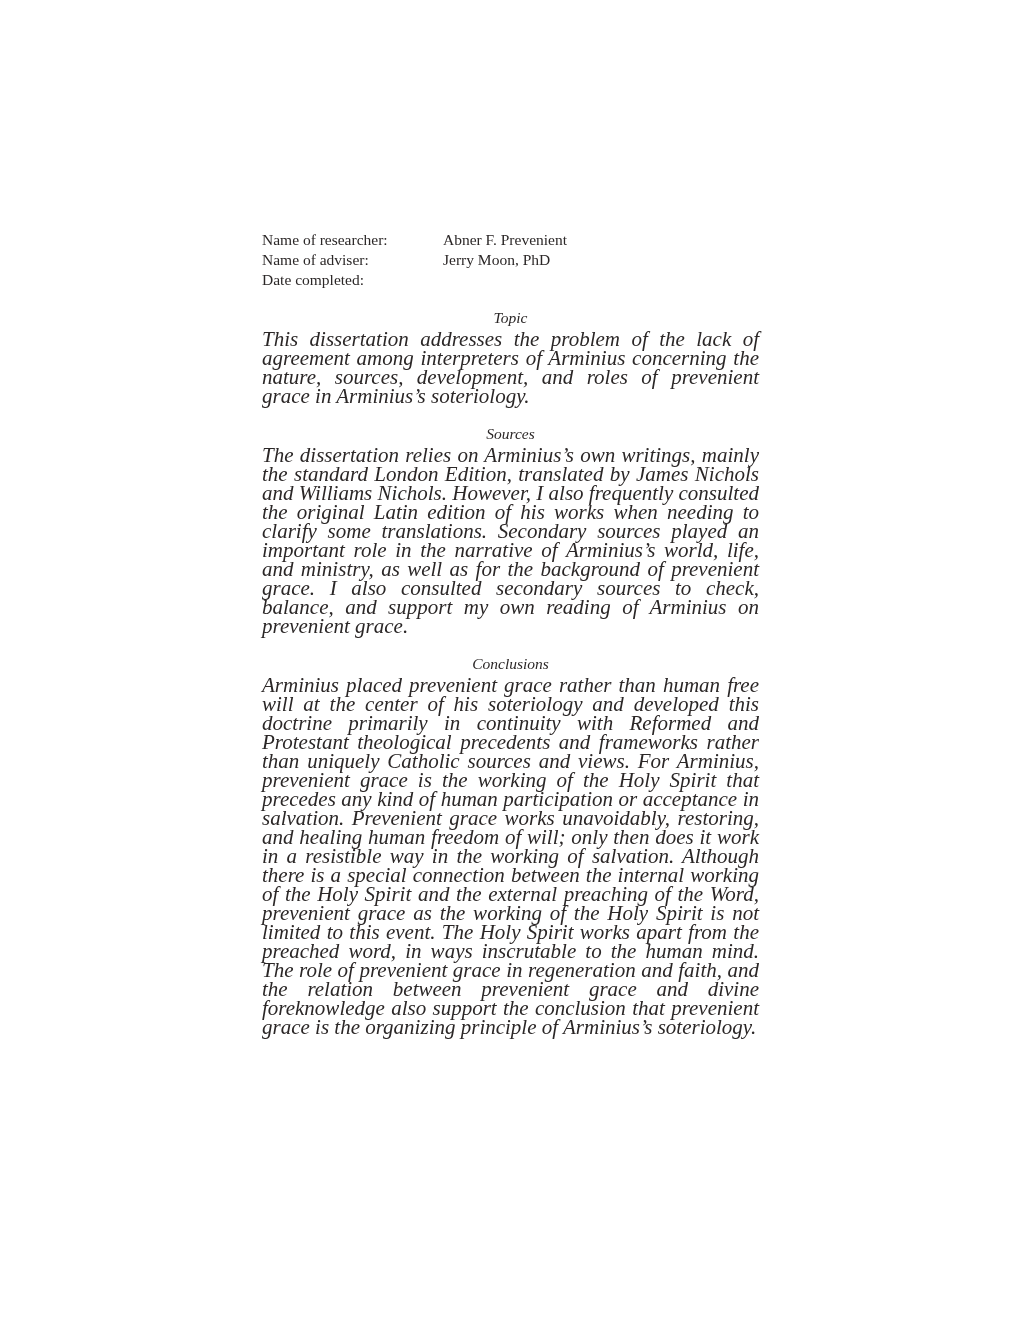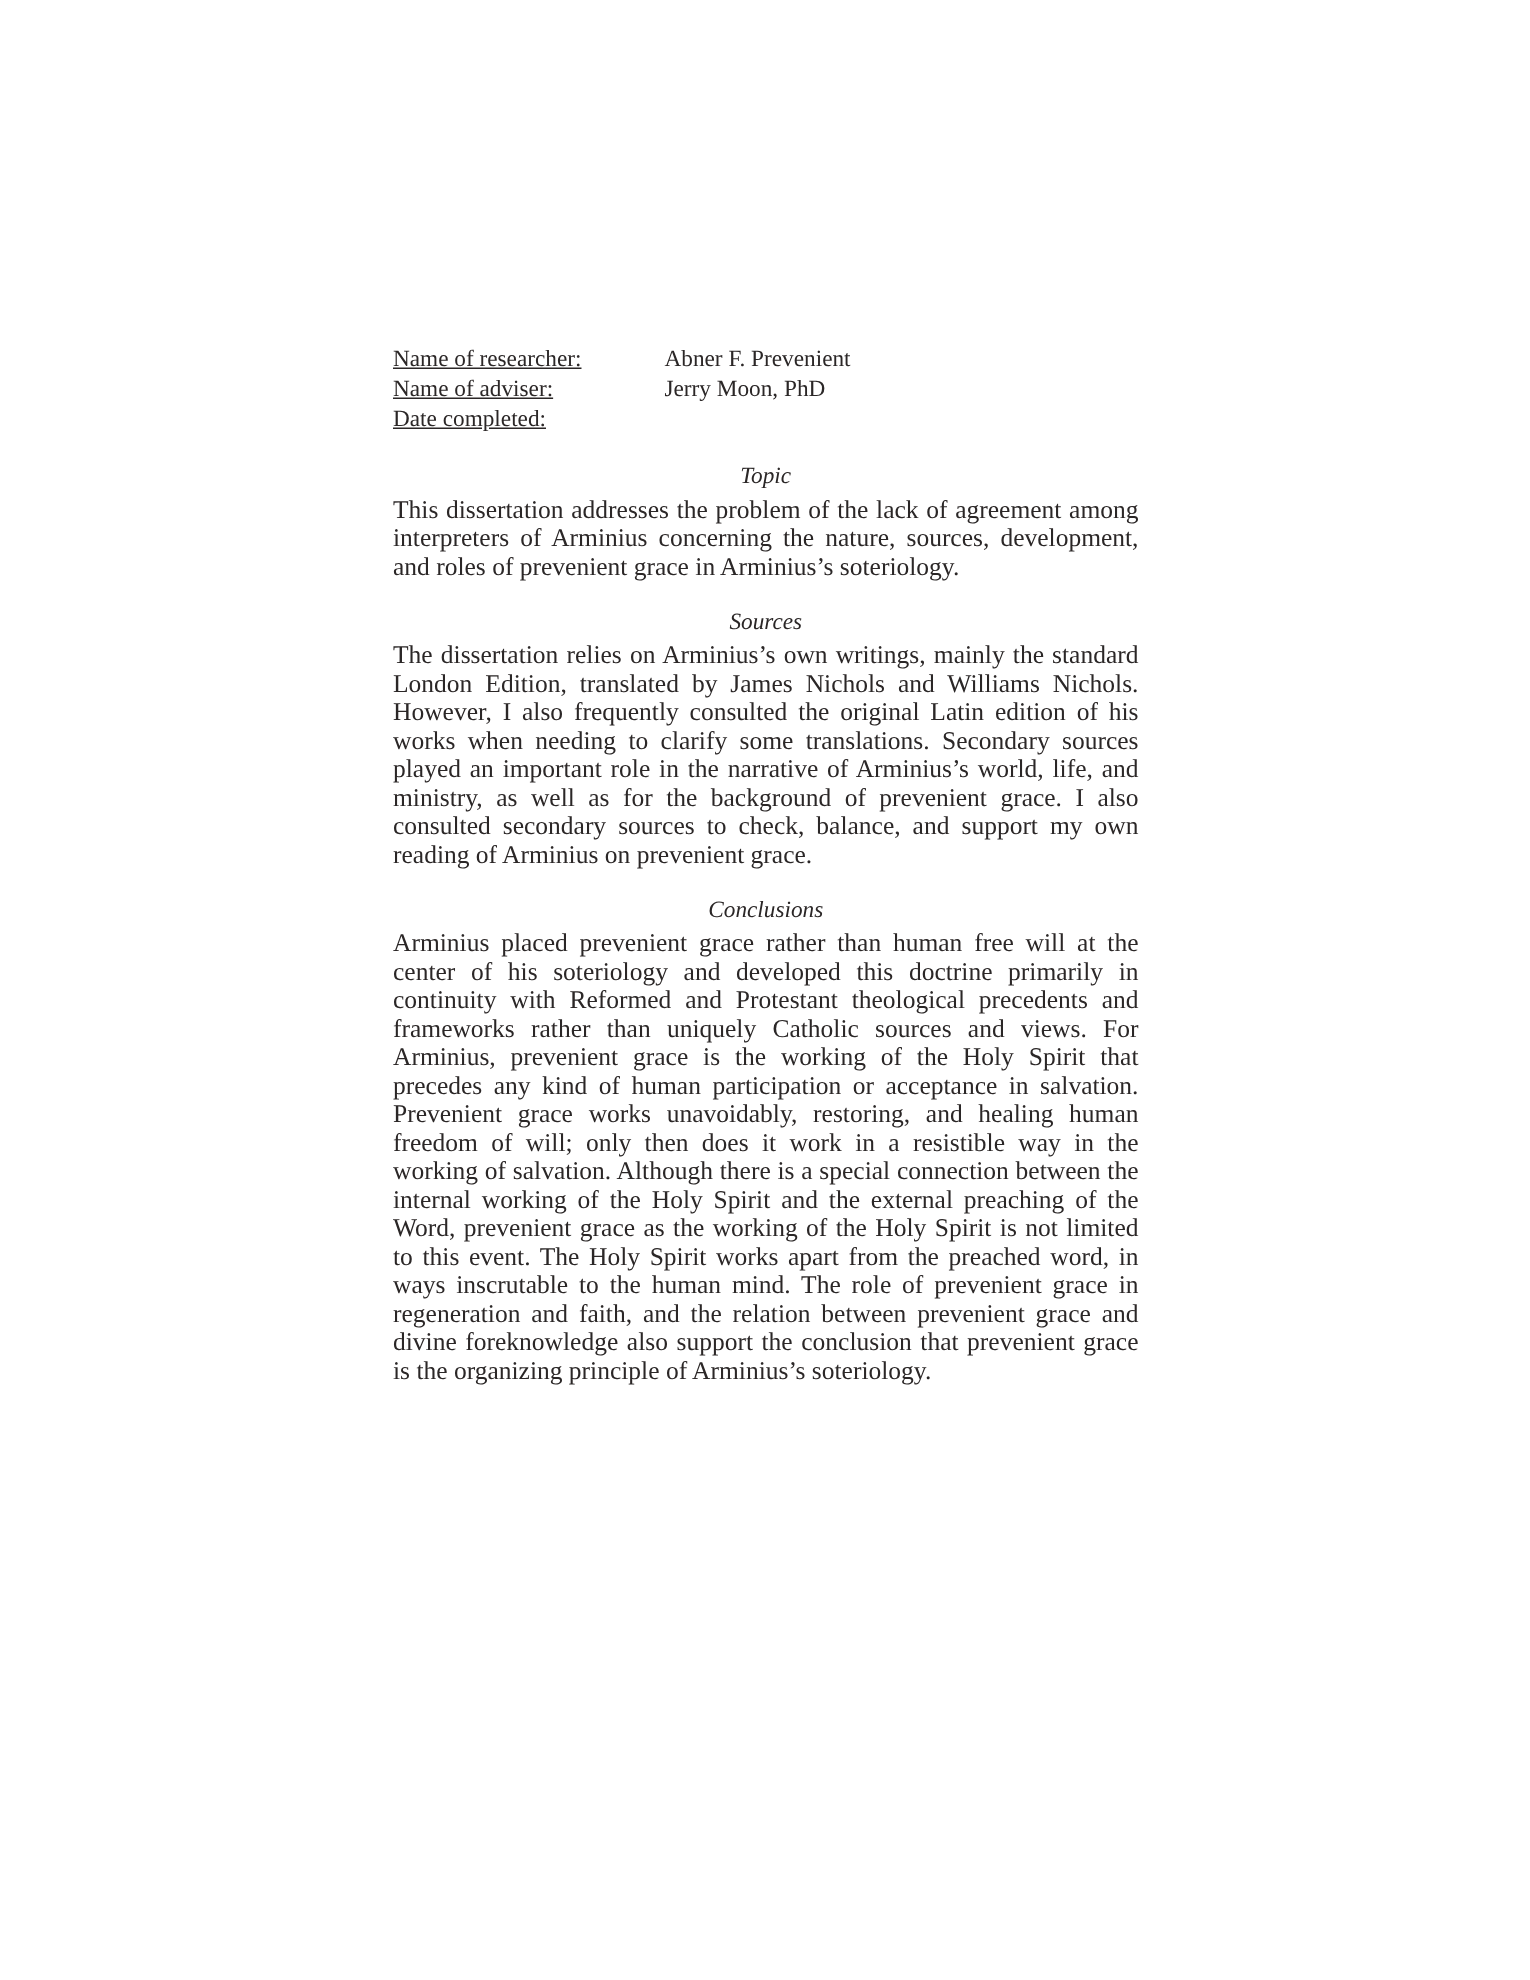--- a/index.html
+++ b/index.html
@@ -49,35 +49,36 @@
     font-size: 17px;
     line-height: 21px;
     letter-spacing: 0.01em;
   }
   .metadata {
     margin-top: 18px;
     font-size: 15.5px;
     line-height: 20px;
   }
   .meta-row { display: flex; }
-  .meta-label { width: 181px; flex: 0 0 181px; text-decoration: underline; }
+  .meta-label { width: 181px; flex: 0 0 181px; }
   .meta-value { flex: 1; }
   .section-heading {
     margin-top: 18px;
     margin-bottom: 3px;
     text-align: center;
     font-style: italic;
     font-size: 15.5px;
     line-height: 19px;
   }
   .section-body {
-    font-size: 17px;
+    font-size: 21px;
     line-height: 19px;
     text-align: justify;
     text-justify: inter-word;
+    font-style: italic;
   }
 </style>
 </head>
 <body>
 
 <div class="page">
   <div class="content">
 
 
 

